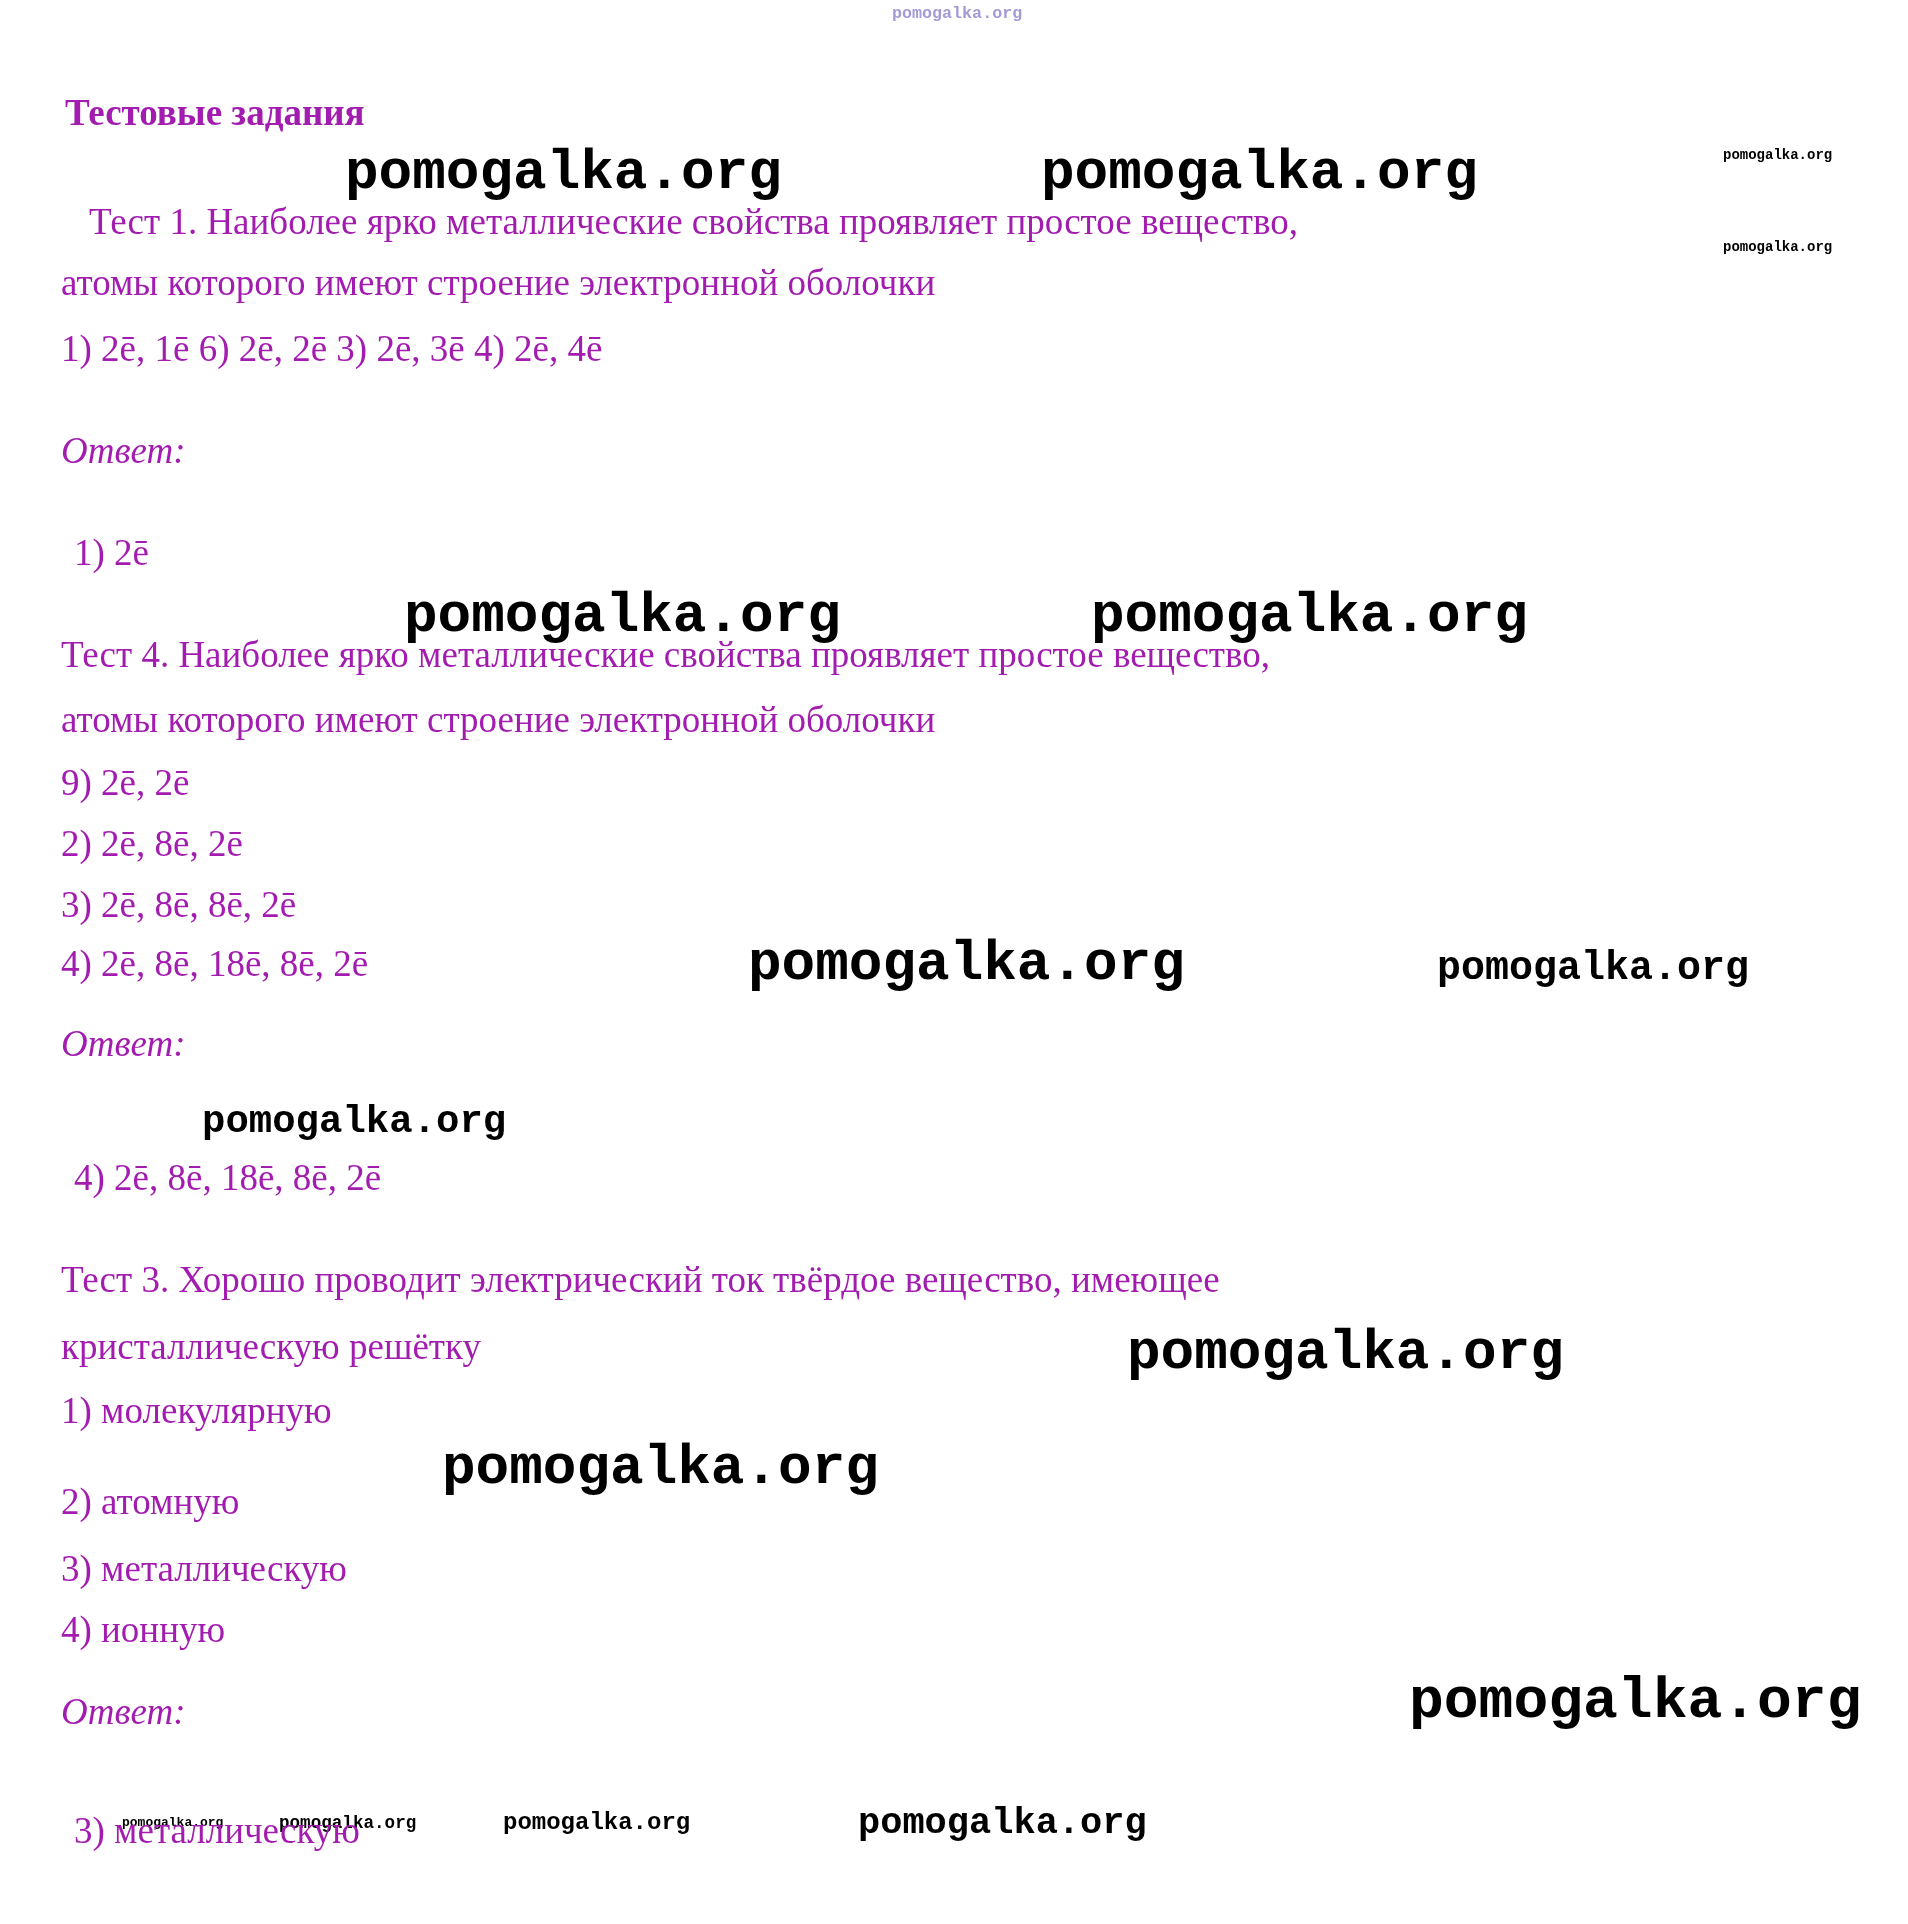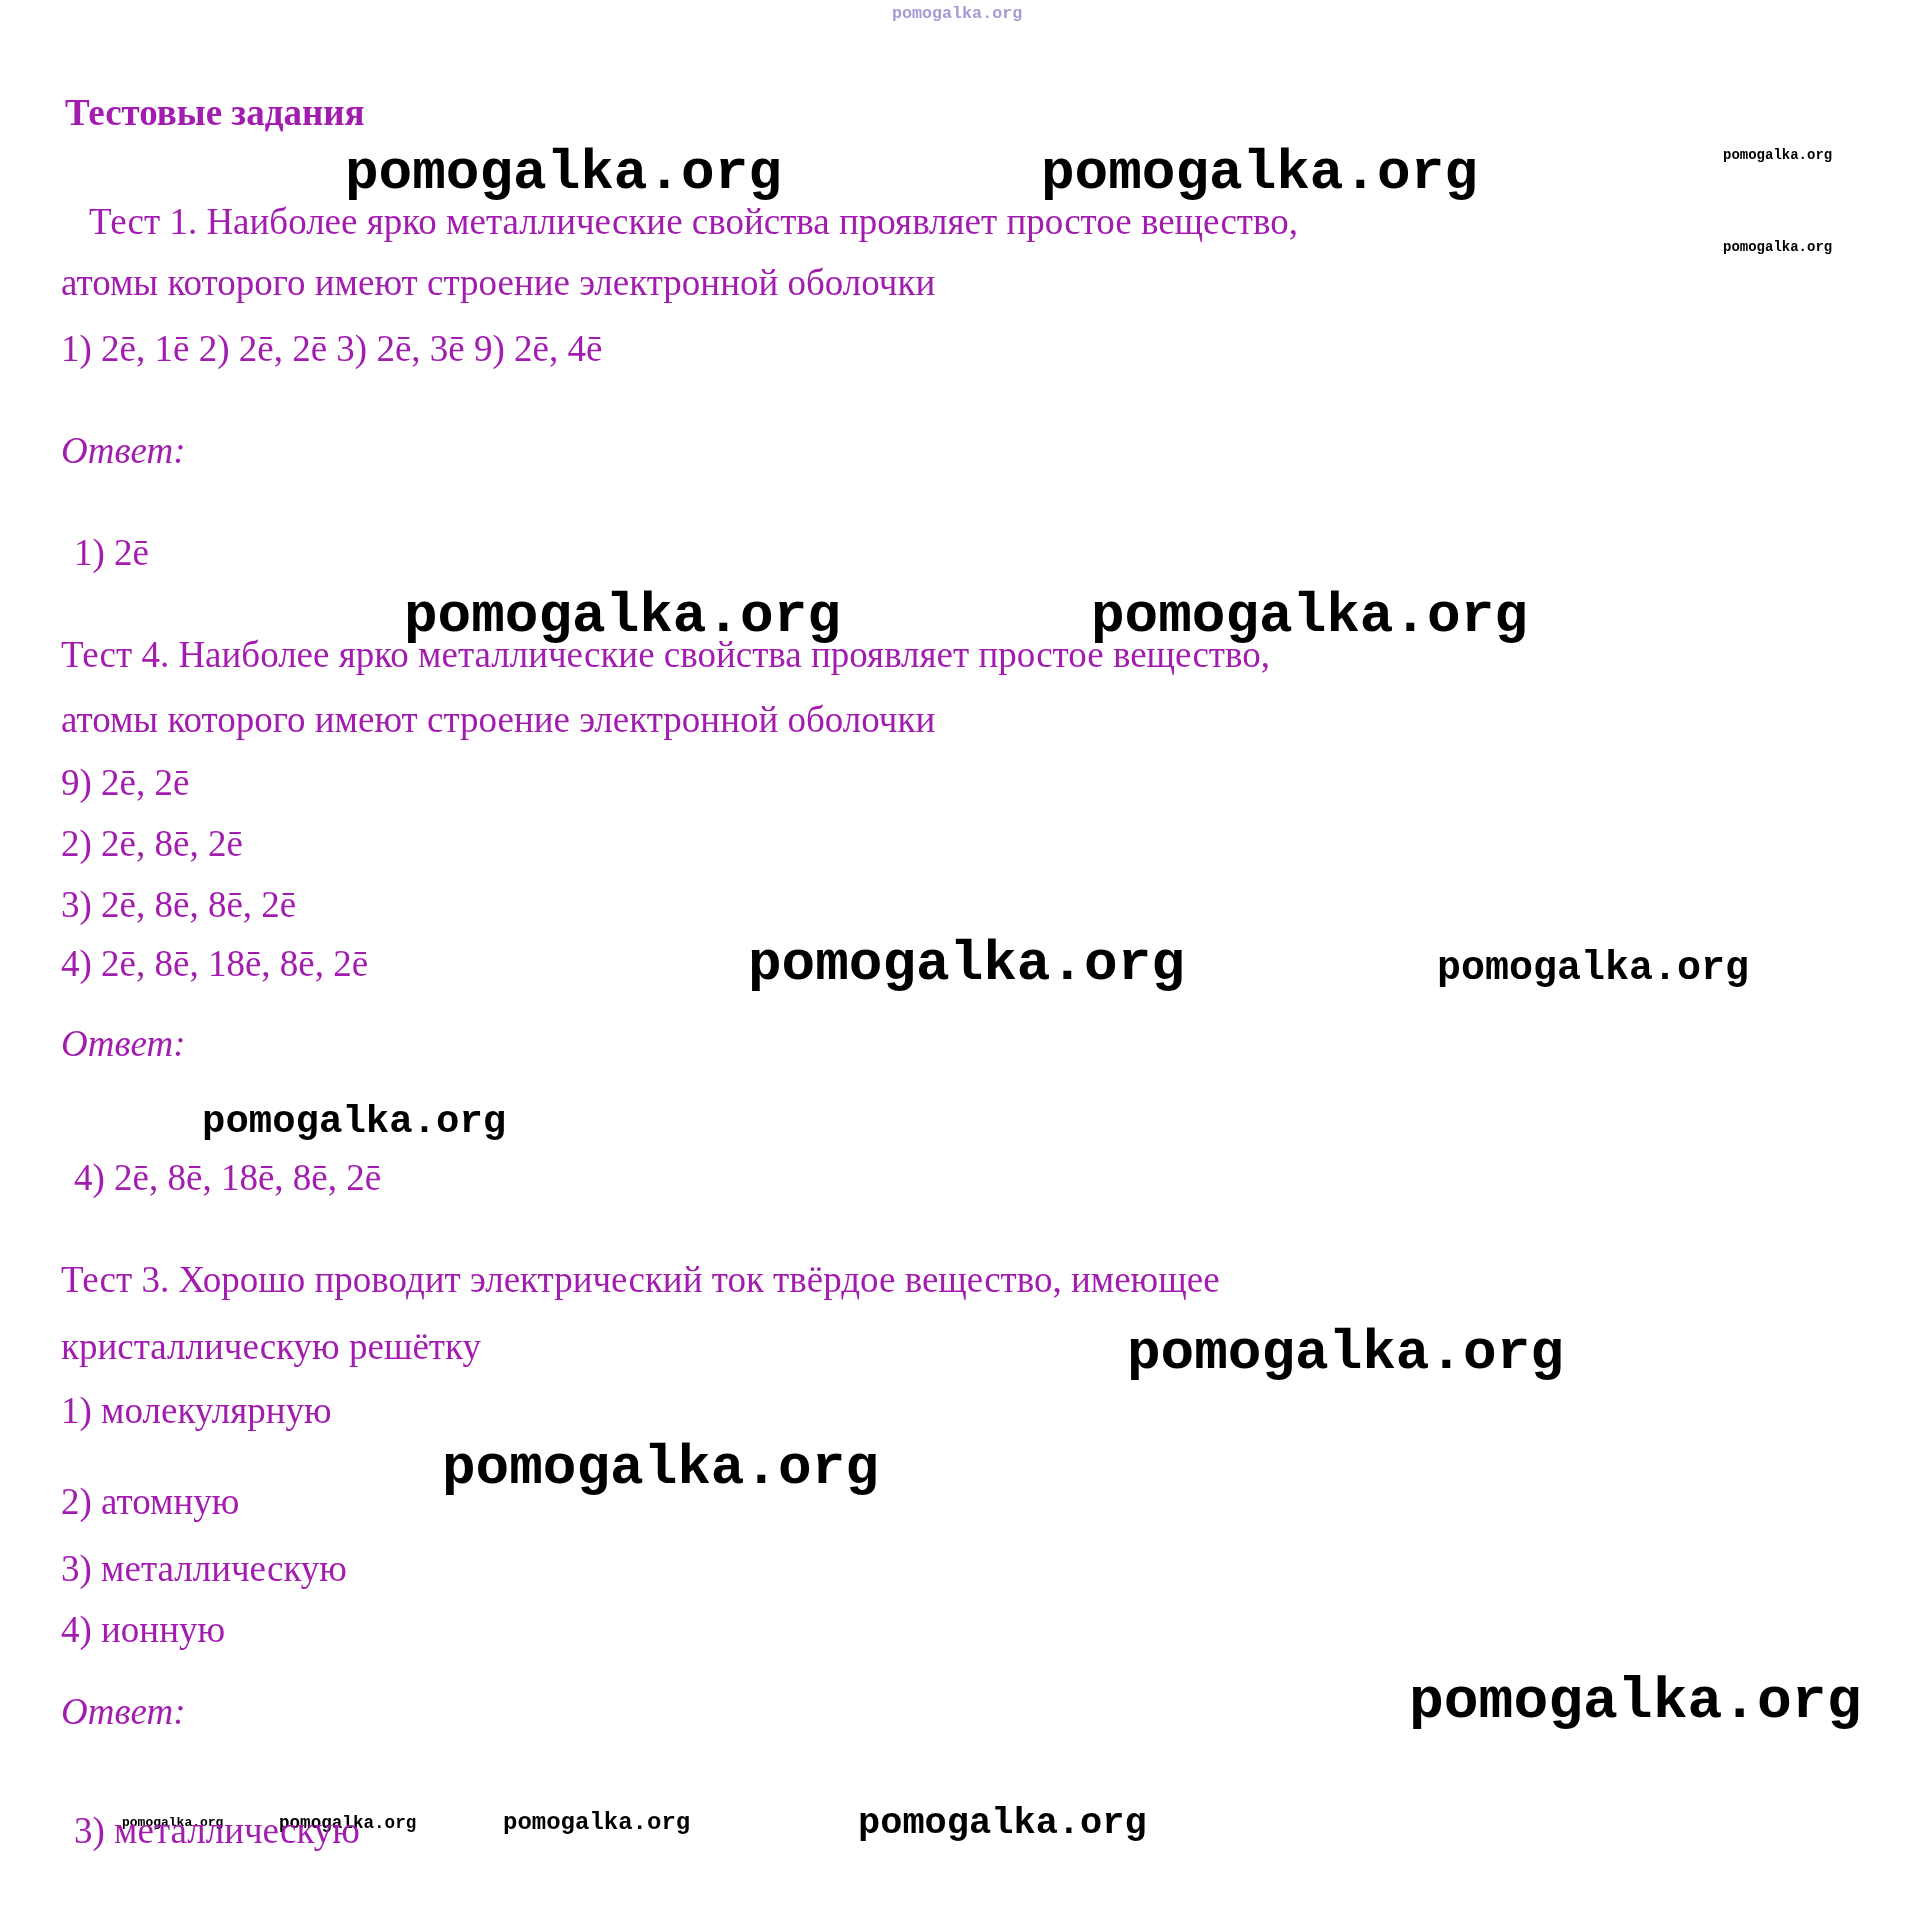--- a/index.html
+++ b/index.html
@@ -94,21 +94,21 @@
   <span class="wm wm-ans3">pomogalka.org</span>
   <span class="wm wm-b1">pomogalka.org</span>
   <span class="wm wm-b2">pomogalka.org</span>
   <span class="wm wm-b3">pomogalka.org</span>
   <span class="wm wm-b4">pomogalka.org</span>
 
   <div class="line bold heading">Тестовые задания</div>
 
   <div class="line t1l1">Тест 1. Наиболее ярко металлические свойства проявляет простое вещество,</div>
   <div class="line t1l2">атомы которого имеют строение электронной оболочки</div>
-  <div class="line t1opts">1) 2ē, 1ē 2) 2ē, 2ē 3) 2ē, 3ē 9) 2ē, 4ē</div>
+  <div class="line t1opts">1) 2ē, 1ē 6) 2ē, 2ē 3) 2ē, 3ē 4) 2ē, 4ē</div>
   <div class="line italic t1otvet">Ответ:</div>
   <div class="line t1ans">1) 2ē</div>
 
   <div class="line t2l1">Тест 4. Наиболее ярко металлические свойства проявляет простое вещество,</div>
   <div class="line t2l2">атомы которого имеют строение электронной оболочки</div>
   <div class="line t2o1">9) 2ē, 2ē</div>
   <div class="line t2o2">2) 2ē, 8ē, 2ē</div>
   <div class="line t2o3">3) 2ē, 8ē, 8ē, 2ē</div>
   <div class="line t2o4">4) 2ē, 8ē, 18ē, 8ē, 2ē</div>
   <div class="line italic t2otvet">Ответ:</div>

